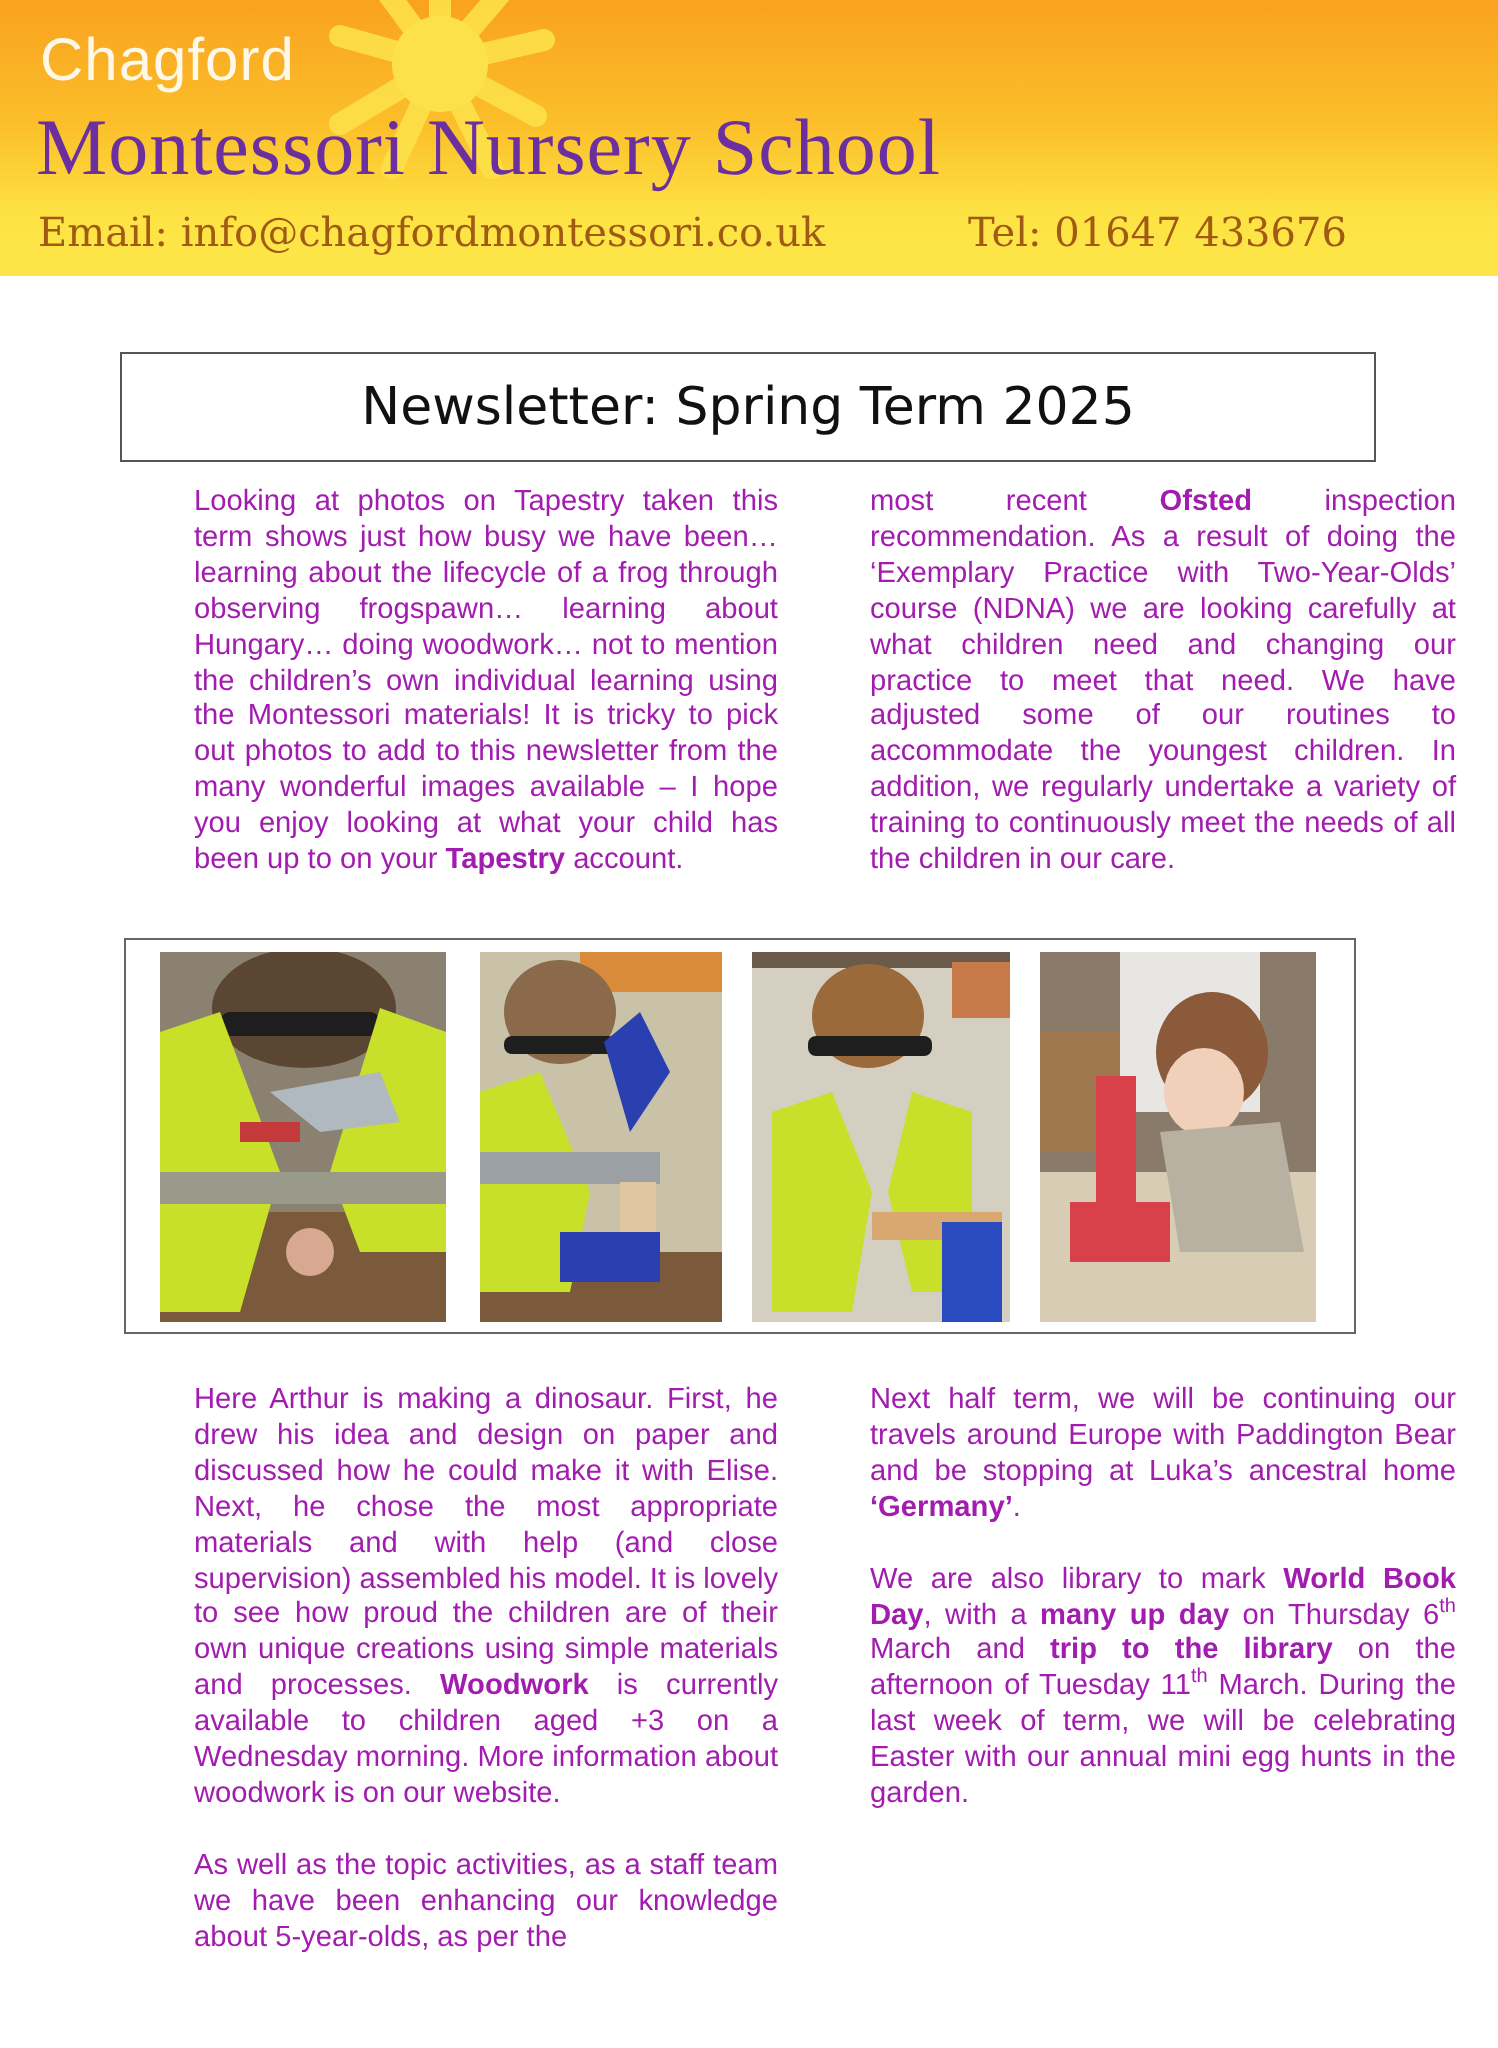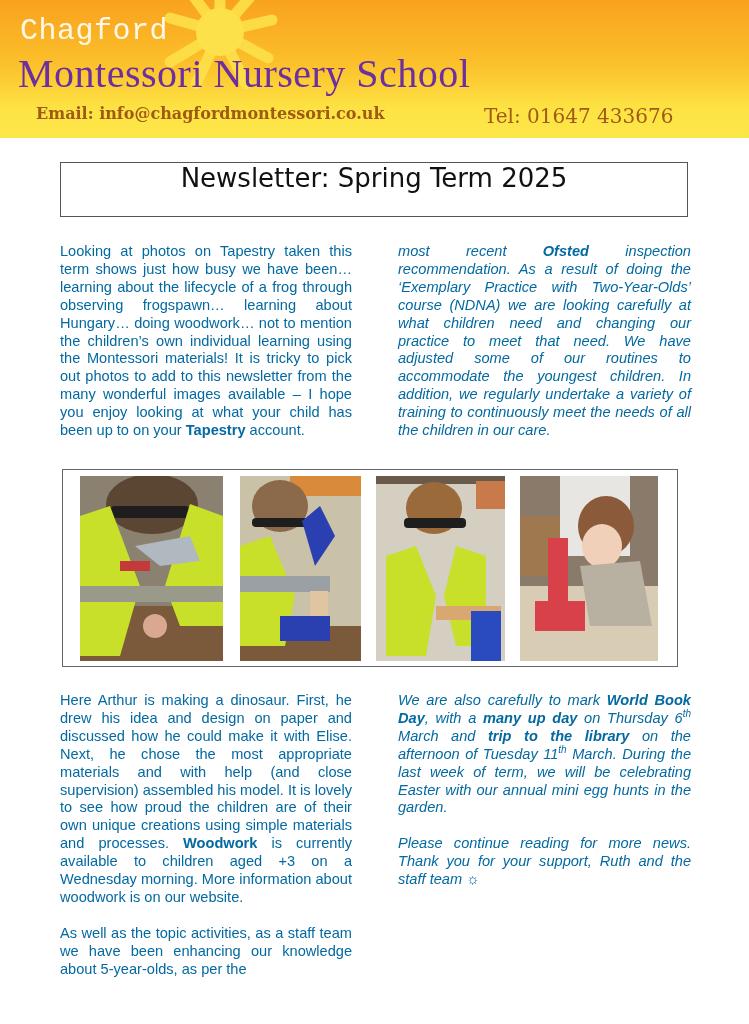--- a/index.html
+++ b/index.html
@@ -1,35 +1,35 @@
 <!DOCTYPE html>
 <html><head>
 <meta charset="utf-8">
 <style>
   html, body { margin: 0; padding: 0; background: #ffffff; }
   body { width: 749px; height: 1024px; position: relative; overflow: hidden; font-family: "Liberation Sans", sans-serif; color: #111; }
 
   .header { position: absolute; left: 0; top: 0; width: 749px; height: 138px;
     background: linear-gradient(180deg, #f9a21f 0%, #fbbf2a 45%, #fde444 80%, #fde64a 100%); overflow: hidden; }
   .sun { position: absolute; left: 160px; top: -28px; width: 120px; height: 120px; }
-  .brand-small { position: absolute; left: 20px; top: 14px; font-family: Liberation Mono, monospace; font-size: 30px; color: #fff8e8; letter-spacing: 0.5px; }
+  .brand-small { position: absolute; left: 20px; top: 14px; font-family: Liberation Sans, sans-serif; font-size: 30px; color: #fff8e8; letter-spacing: 0.5px; }
   .brand-big { position: absolute; left: 18px; top: 50px; font-family: Liberation Serif, serif; font-size: 40px; color: #6c2fa0; letter-spacing: 0.5px; white-space: nowrap; }
-  .contact-email { position: absolute; left: 36px; top: 104px; font-family: "DejaVu Serif", serif; font-size: 16px; color: #a05a14; font-weight: bold; }
+  .contact-email { position: absolute; left: 19px; top: 104px; font-family: "DejaVu Serif", serif; font-size: 20px; color: #a05a14; }
   .contact-tel { position: absolute; left: 484px; top: 104px; font-family: "DejaVu Serif", serif; font-size: 20px; color: #a05a14; }
 
-  .title-box { position: absolute; left: 60px; top: 162px; width: 628px; height: 55px; border: 1px solid #555; box-sizing: border-box;
-    display: flex; justify-content: center; }
+  .title-box { position: absolute; left: 60px; top: 176px; width: 628px; height: 55px; border: 1px solid #555; box-sizing: border-box;
+    display: flex; align-items: center; justify-content: center; }
   .title-box h1 { margin: 0; font-family: "DejaVu Sans", sans-serif; font-weight: normal; font-size: 26px; color: #111; }
 
-  .col { position: absolute; font-size: 14.6px; line-height: 17.9px; text-align: justify; color: #0369a1; }
+  .col { position: absolute; font-size: 14.6px; line-height: 17.9px; text-align: justify; color: #a21caf; margin-left: 37px; }
   .col p { margin: 0 0 18px 0; }
   .col b { font-weight: bold; }
   .col sup { font-size: 10px; line-height: 0; }
   .c1 { left: 60px; width: 292px; }
-  .c2 { left: 398px; width: 293px; font-style: italic; }
+  .c2 { left: 398px; width: 293px; }
   .top { top: 243px; }
   .bottom { top: 692px; }
 
   .photo-frame { position: absolute; left: 62px; top: 469px; width: 616px; height: 198px; border: 1px solid #666; box-sizing: border-box; background: #fff; }
   .photo { position: absolute; top: 6px; height: 185px; overflow: hidden; }
   .p1 { left: 17px; width: 143px; }
   .p2 { left: 177px; width: 121px; }
   .p3 { left: 313px; width: 129px; }
   .p4 { left: 457px; width: 138px; }
 </style>
@@ -117,15 +117,15 @@
     <rect x="15" y="125" width="50" height="30" fill="#d8404a"></rect>
   </svg>
 </div>
 
 <div class="col c1 bottom">
   <p><span>Here Arthur is making a dinosaur. First, he drew his idea and design on paper and discussed how he could make it with Elise. Next, he chose the most appropriate materials and with help (and close supervision) assembled his model. It is lovely to see how proud the children are of their own unique creations using simple materials and processes. </span><b>Woodwork</b><span> is currently available to children aged +3 on a Wednesday morning. More information about woodwork is on our website.</span></p>
   <p>As well as the topic activities, as a staff team we have been enhancing our knowledge about 5-year-olds, as per the</p>
 </div>
 
 <div class="col c2 bottom">
-  <p><span>We are also carefully to mark </span><b>World Book Day</b><span>, with a </span><b>many up day</b><span> on Thursday 6</span><sup>th</sup><span> March and </span><b>trip to the library</b><span> on the afternoon of Tuesday 11</span><sup>th</sup><span> March. During the last week of term, we will be celebrating Easter with our annual mini egg hunts in the garden.</span></p>
-  <p>Please continue reading for more news. Thank you for your support, Ruth and the staff team ☼</p>
+  <p><span>Next half term, we will be continuing our travels around Europe with Paddington Bear and be stopping at Luka’s ancestral home </span><b>‘Germany’</b><span>.</span></p>
+  <p><span>We are also library to mark </span><b>World Book Day</b><span>, with a </span><b>many up day</b><span> on Thursday 6</span><sup>th</sup><span> March and </span><b>trip to the library</b><span> on the afternoon of Tuesday 11</span><sup>th</sup><span> March. During the last week of term, we will be celebrating Easter with our annual mini egg hunts in the garden.</span></p>
 </div>
 
 </body></html>

